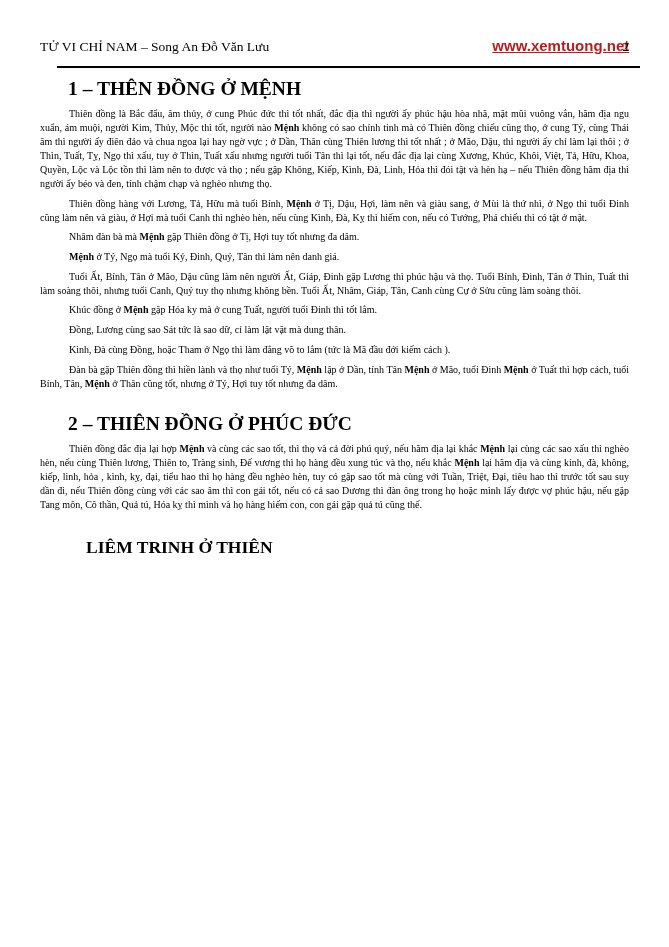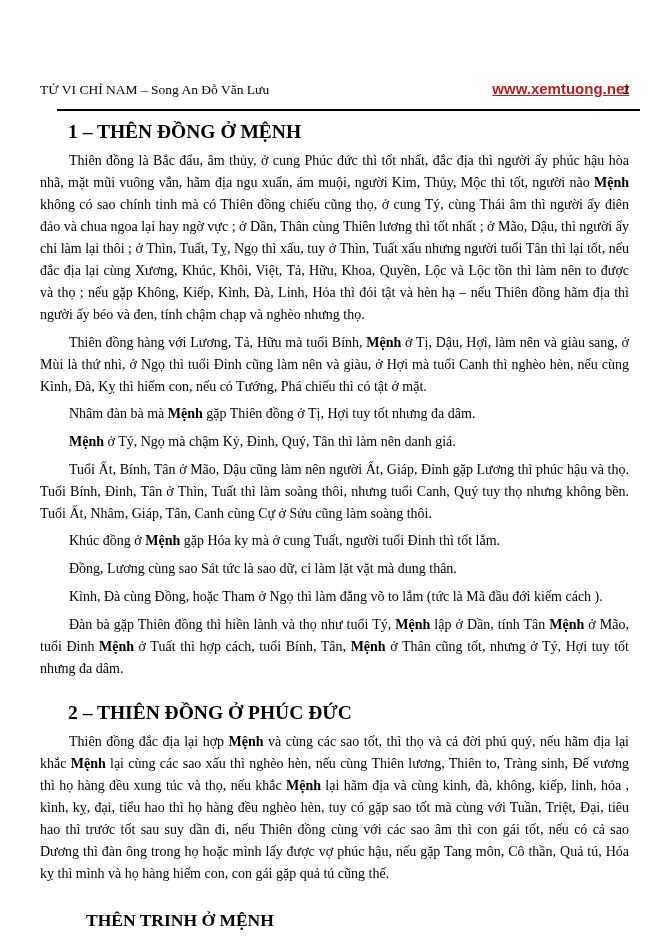--- a/index.html
+++ b/index.html
@@ -12,21 +12,20 @@
     color:#000000;
     font-family:"Liberation Serif","DejaVu Serif",serif;
     overflow:hidden;
   }
   .hdr {
     display:flex;
     justify-content:space-between;
     align-items:baseline;
     font-size:13.5px;
     line-height:17px;
-    margin-top:43px;
   }
   .hdr-right { white-space:nowrap; display:flex; align-items:baseline; }
   .site-link {
     font-family:"Liberation Sans","DejaVu Sans",sans-serif;
     font-weight:bold;
     font-size:15px;
     color:#0000ff;
     text-decoration:underline;
     cursor:pointer;
   }
@@ -51,22 +50,22 @@
     margin:10px 0 7px 0;
   }
   .para + .heading { margin-top:22px; }
   .heading.sub {
     font-size:17.5px;
     line-height:20px;
     padding-left:46px;
     margin-top:25px;
   }
   .para {
-    font-size:14px;
-    line-height:22px;
+    font-size:10px;
+    line-height:14px;
     text-align:justify;
     text-indent:29px;
     margin:0 0 5.7px 0;
   }
   .para b { font-weight:bold; }
 </style>
 </head>
 <body>
 
 <div class="page">
@@ -76,23 +75,23 @@
       <a class="site-link" style="color: #b91c1c;">www.xemtuong.net</a>
       <span class="page-num">2</span>
     </span>
   </div>
   <div class="hdr-rule"></div>
   <div class="doc-body">
       <div class="heading">1 – THÊN ĐỒNG Ở MỆNH</div>
       <p class="para"><span>Thiên đồng là Bắc đẩu, âm thủy, ở cung Phúc đức thì tốt nhất, đắc địa thì người ấy phúc hậu hòa nhã, mặt mũi vuông vắn, hãm địa ngu xuẩn, ám muội, người Kim, Thủy, Mộc thì tốt, người nào </span><b>Mệnh</b><span> không có sao chính tinh mà có Thiên đồng chiếu cũng thọ, ở cung Tý, cùng Thái âm thì người ấy điên đảo và chua ngoa lại hay ngờ vực ; ở Dần, Thân cùng Thiên lương thì tốt nhất ; ở Mão, Dậu, thì người ấy chỉ làm lại thôi ; ở Thìn, Tuất, Tỵ, Ngọ thì xấu, tuy ở Thìn, Tuất xấu nhưng người tuổi Tân thì lại tốt, nếu đắc địa lại cùng Xương, Khúc, Khôi, Việt, Tả, Hữu, Khoa, Quyền, Lộc và Lộc tồn thì làm nên to được và thọ ; nếu gặp Không,  Kiếp, Kình, Đà, Linh, Hỏa thì đói tật và hèn hạ – nếu Thiên đồng hãm địa thì người ấy béo và đen, tính chậm chạp và nghèo nhưng thọ.</span></p>
       <p class="para"><span>Thiên đồng hàng với Lương, Tả, Hữu mà tuổi Bính, </span><b>Mệnh</b><span> ở Tị, Dậu, Hợi, làm nên và giàu  sang, ở Mùi là thứ nhì, ở Ngọ thì tuổi Đinh cũng làm nên và giàu, ở Hợi mà tuổi Canh thì nghèo hèn, nếu cùng Kình, Đà, Kỵ thì hiếm con, nếu có Tướng, Phá chiếu thì có tật ở mặt.</span></p>
       <p class="para"><span>Nhâm đàn bà mà </span><b>Mệnh</b><span> gặp Thiên đồng ở Tị, Hợi tuy tốt nhưng đa dâm.</span></p>
-      <p class="para"><b>Mệnh</b><span> ở Tý, Ngọ mà chậm Kỷ, Đinh, Quý, Tân thì làm nên danh giá.</span></p>
+      <p class="para"><b>Mệnh</b><span> ở Tý, Ngọ mà tuổi Kỷ, Đinh, Quý, Tân thì làm nên danh giá.</span></p>
       <p class="para"><span>Tuổi Ất, Bính, Tân ở Mão, Dậu cũng làm nên người Ất, Giáp, Đinh gặp Lương thì phúc hậu và thọ. Tuổi Bính, Đinh, Tân ở Thìn, Tuất thì làm soàng thôi, nhưng tuổi Canh, Quý  tuy thọ nhưng không bền. Tuổi Ất, Nhâm, Giáp, Tân, Canh cùng Cự ở Sửu cũng làm soàng thôi.</span></p>
       <p class="para"><span>Khúc đồng ở </span><b>Mệnh</b><span> gặp Hóa ky mà ở cung Tuất, người tuổi Đinh thì tốt lắm.</span></p>
       <p class="para"><span>Đồng, Lương cùng sao Sát tức là sao dữ, cỉ làm lặt vặt mà dung thân.</span></p>
       <p class="para"><span>Kình, Đà cùng Đồng, hoặc Tham ở Ngọ thì làm đẳng võ to lắm (tức là Mã đầu đới kiếm cách ).</span></p>
       <p class="para"><span>Đàn bà gặp Thiên đồng thì hiền lành và thọ như tuổi Tý, </span><b>Mệnh</b><span> lập ở Dần, tính Tân </span><b>Mệnh</b><span> ở Mão, tuổi Đinh </span><b>Mệnh</b><span> ở Tuất thì hợp cách, tuổi Bính, Tân, </span><b>Mệnh</b><span> ở Thân cũng tốt, nhưng ở Tý, Hợi tuy tốt nhưng đa dâm.</span></p>
       <div class="heading">2 – THIÊN ĐỒNG Ở PHÚC ĐỨC</div>
       <p class="para"><span>Thiên đồng đắc địa lại hợp </span><b>Mệnh</b><span> và cùng các sao tốt, thì thọ và cả đời phú quý, nếu hãm địa lại khắc </span><b>Mệnh</b><span> lại cùng các sao xấu thì nghèo hèn, nếu cùng Thiên lương, Thiên to, Tràng sinh, Đế vương thì họ hàng đều xung túc  và thọ, nếu khắc </span><b>Mệnh</b><span> lại hãm địa và cùng kinh, đà, không, kiếp, linh, hỏa , kình, kỵ, đại, tiểu hao thì họ hàng đều nghèo hèn, tuy có gặp sao tốt mà cùng với Tuần, Triệt, Đại, tiêu hao thì trước tốt sau suy dần đi, nếu Thiên đồng cùng với các sao âm thì con gái tốt, nếu có cả sao Dương thì đàn ông trong họ hoặc mình lấy được vợ phúc hậu, nếu gặp Tang môn, Cô thần, Quả tú, Hóa kỵ thì mình và họ hàng hiếm con, con gái gặp quả tú cũng thế.</span></p>
-      <div class="heading sub">THÊN TRINH Ở MỆNH</div>
+      <div class="heading sub">LIÊM TRINH Ở THIÊN</div>
     </div>
 </div>
 
 </body></html>

